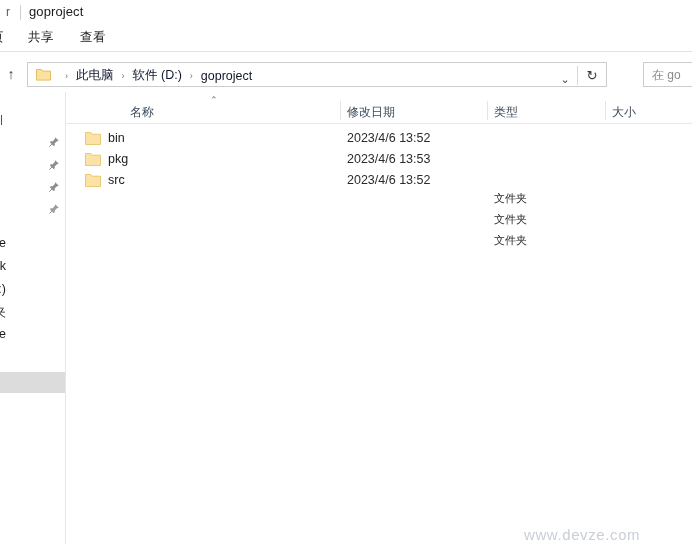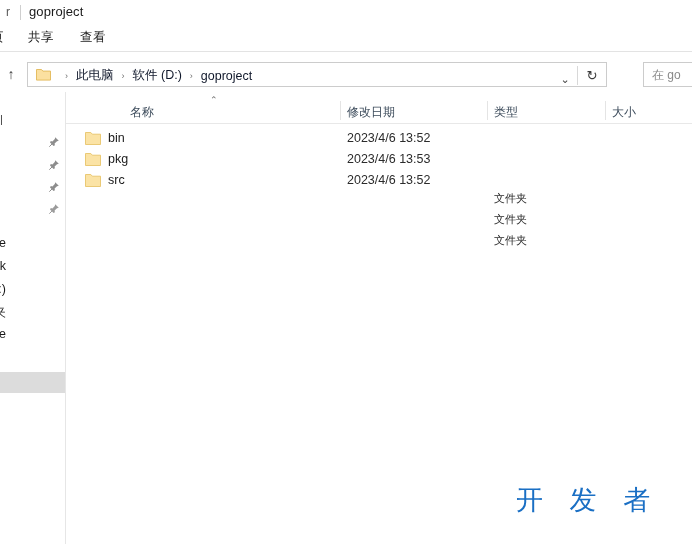--- a/index.html
+++ b/index.html
@@ -486,16 +486,16 @@
       <span class="row-name">src</span>
       <span class="row-date">2023/4/6 13:52</span>
       <span class="row-type">文件夹</span>
       <span class="row-size"></span>
     </div>
 
 
   </div>
 
   <div class="watermark">
-    <div class="wm-top">开 发 者</div>
+    <div class="wm-ghost">www.devze.com</div>
   </div>
 
 </div>
 
 </body></html>

